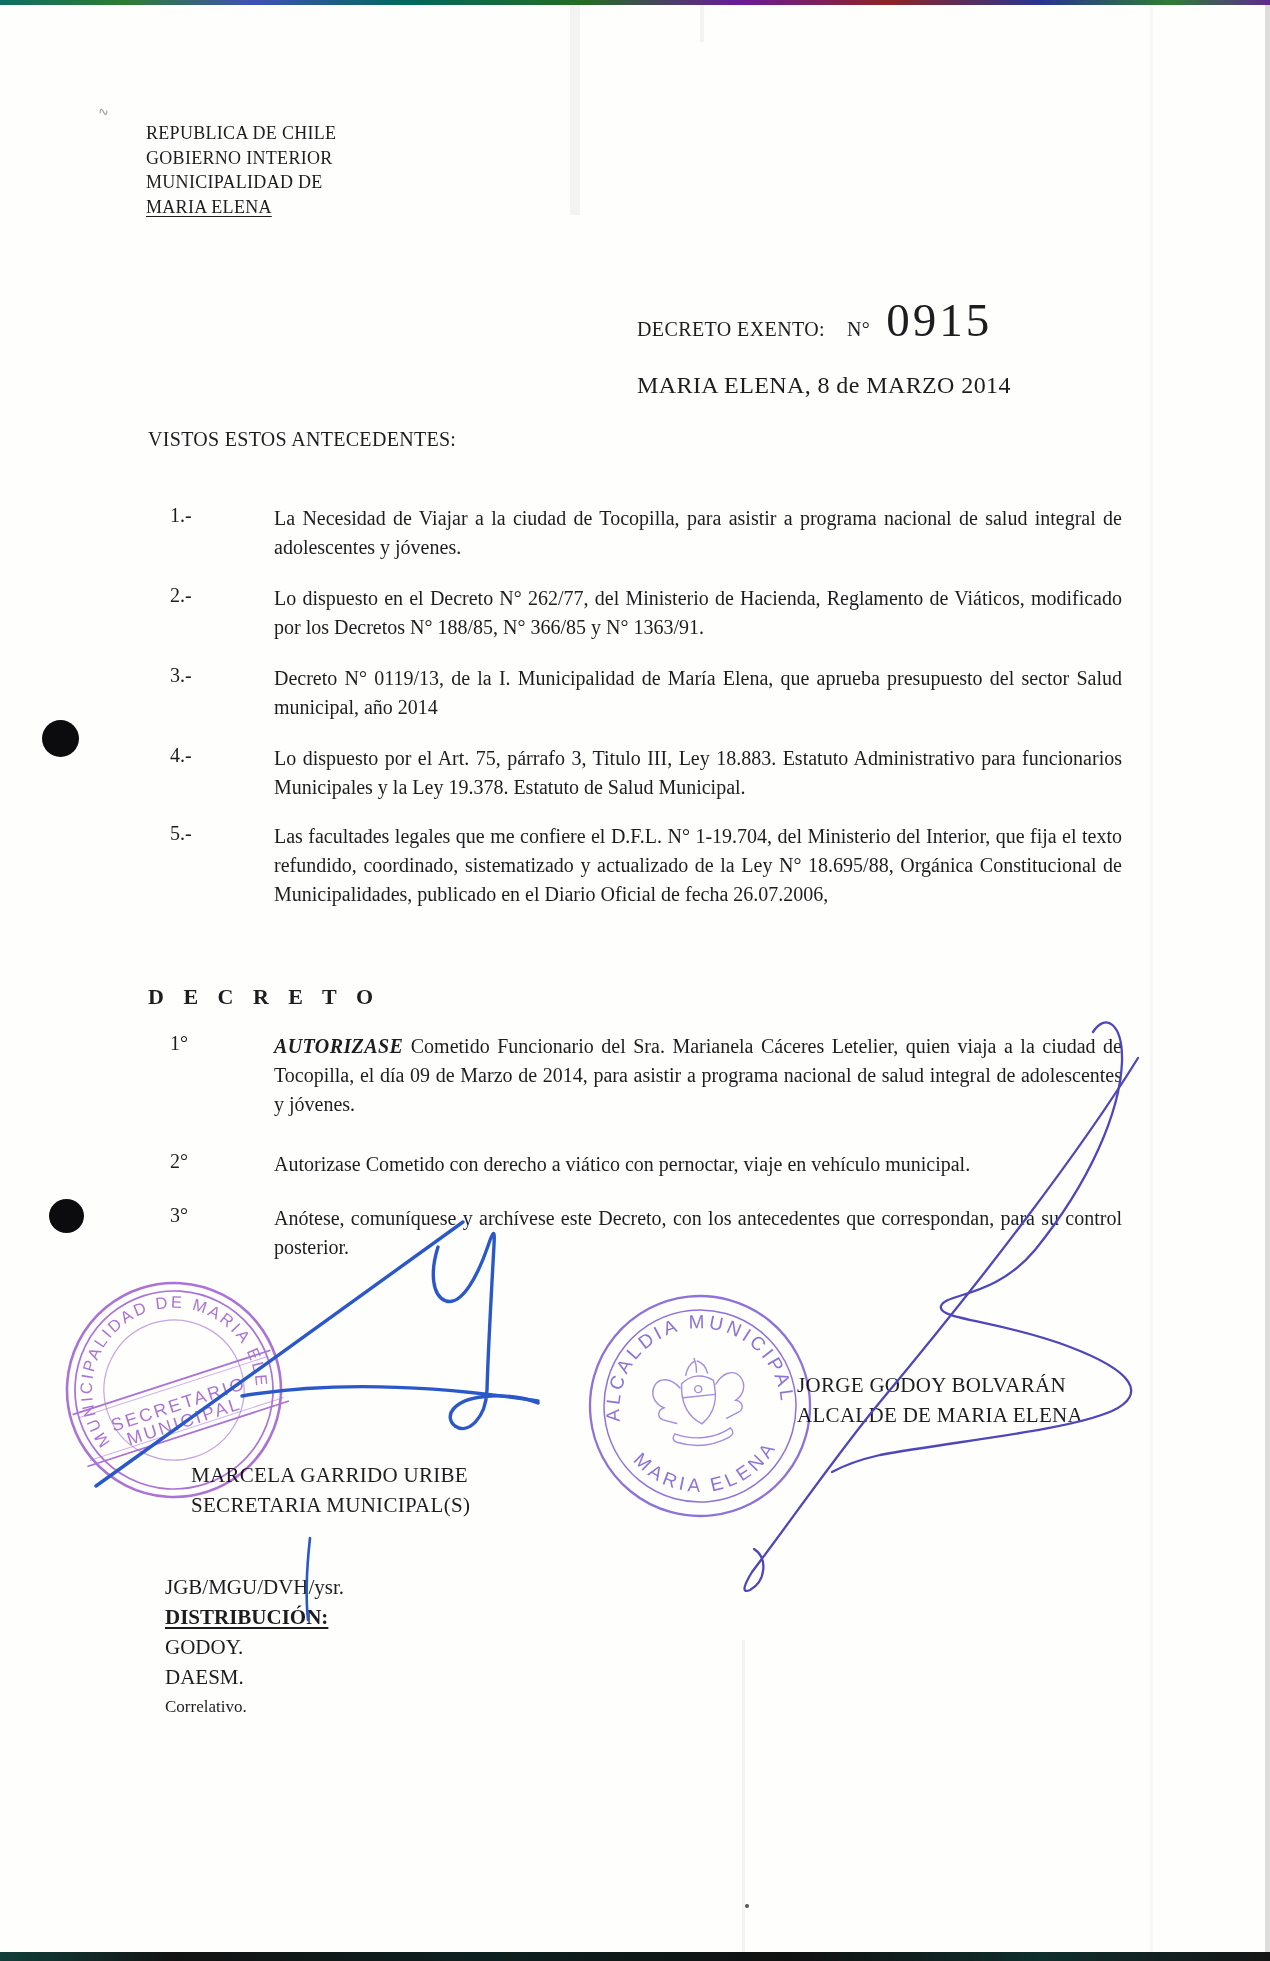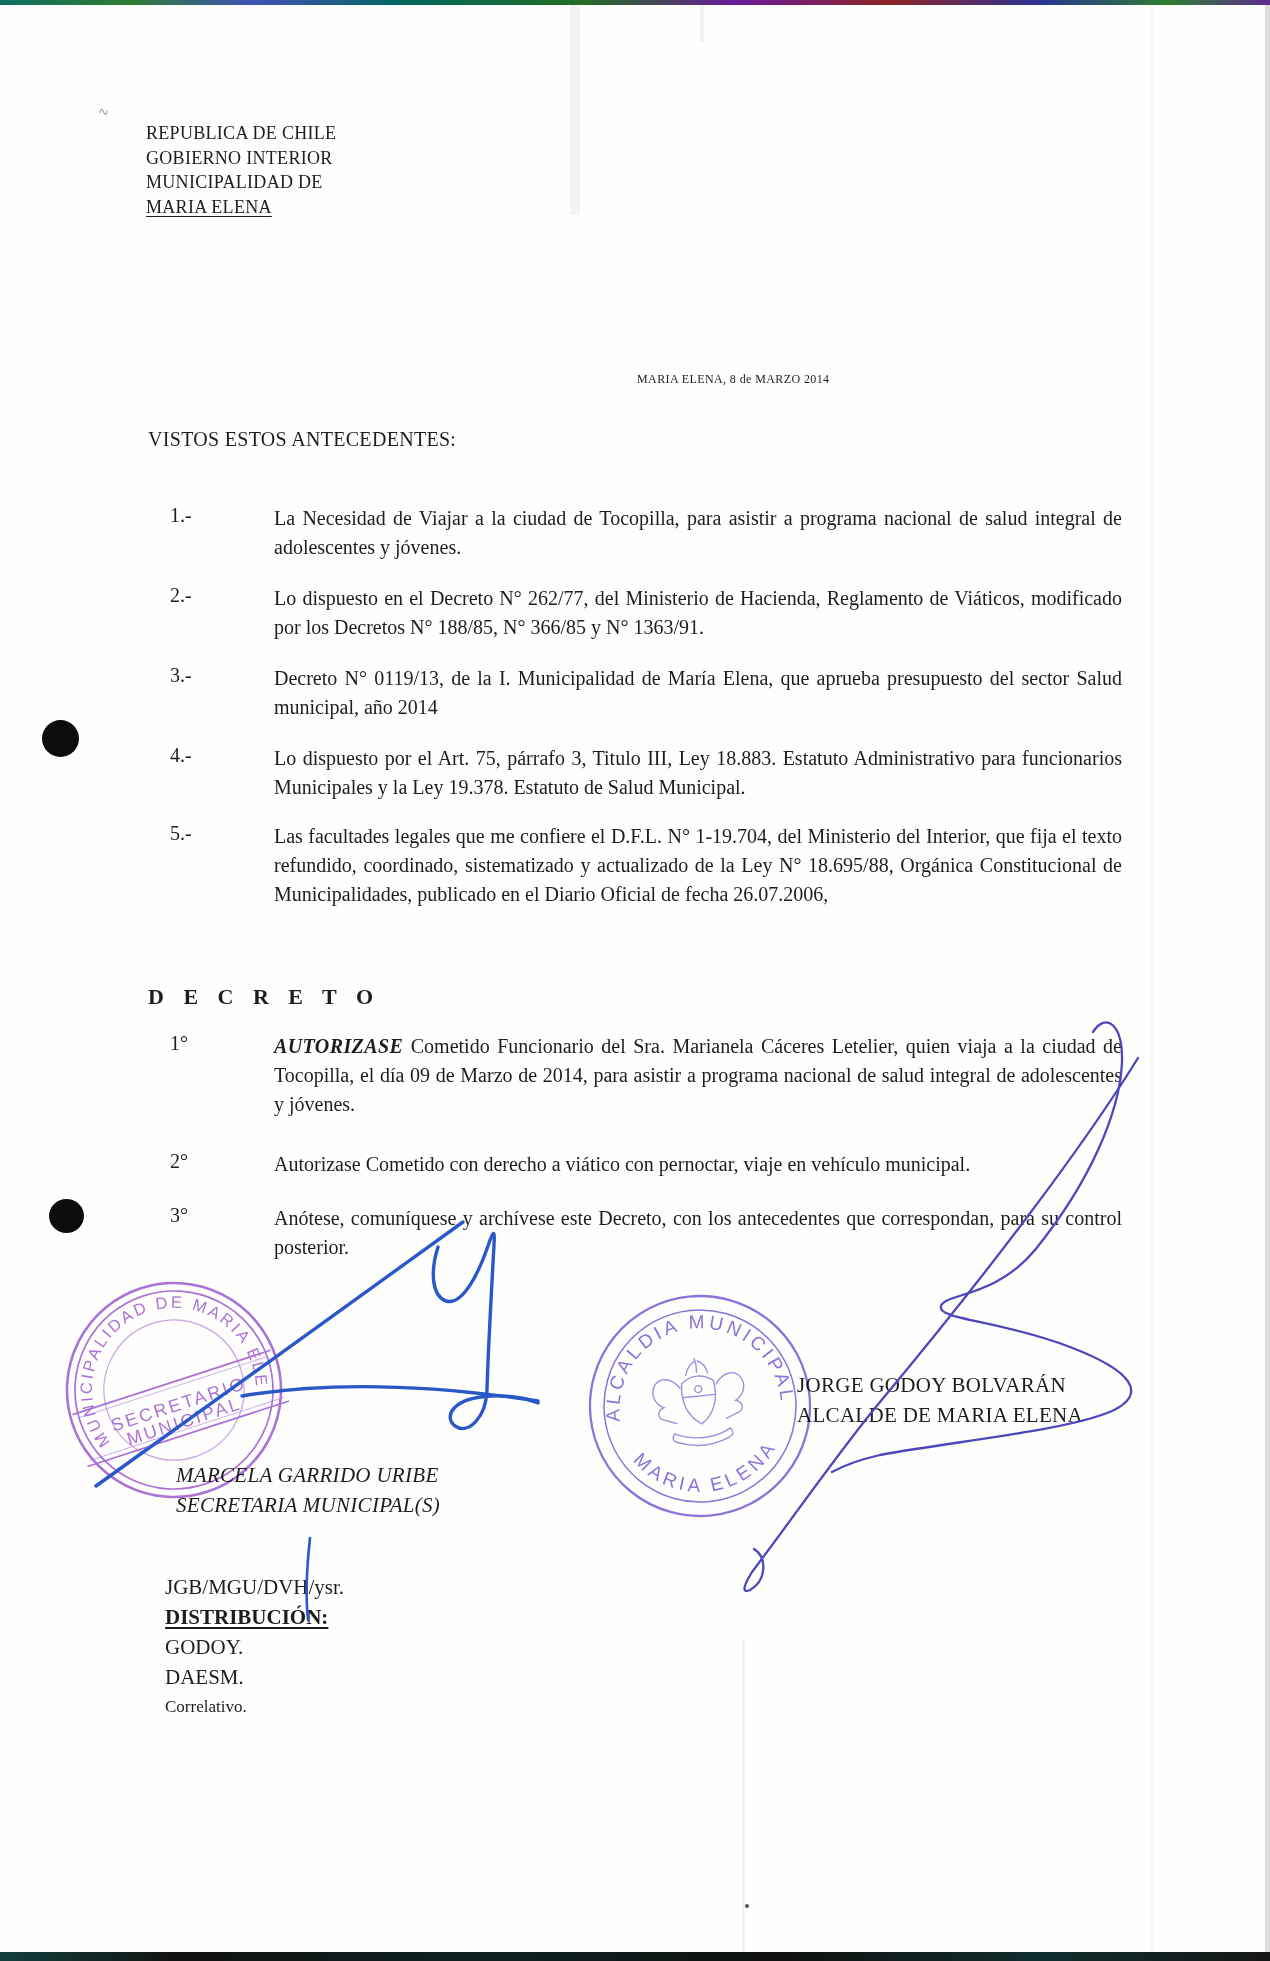--- a/index.html
+++ b/index.html
@@ -21,37 +21,37 @@
   .punch.p1{left:42px;top:720px;width:37px;height:37px;}
   .punch.p2{left:49px;top:1199px;width:35px;height:34px;}
 
   
   .letterhead{position:absolute;left:146px;top:121px;width:204px;text-align:left;
     font-size:18px;line-height:24.5px;letter-spacing:.3px;}
   .letterhead .underlined{text-decoration:underline;text-underline-offset:3px;}
   .decree-line{position:absolute;left:637px;top:293px;display:flex;align-items:baseline;font-size:20px;letter-spacing:.4px;}
   .decree-line .nprefix{margin-left:22px;}
   .decree-line .big-number{font-size:47px;letter-spacing:3px;margin-left:16px;font-weight:400;}
-  .place-date{position:absolute;left:637px;top:372px;font-size:12px;letter-spacing:.4px;}
+  .place-date{position:absolute;left:637px;top:372px;font-size:24px;letter-spacing:.4px;}
   .vistos-title{position:absolute;left:148px;top:428px;font-size:20px;letter-spacing:.3px;}
 
   .num-list{position:absolute;left:170px;width:952px;}
   .vistos-list{top:504px;}
   .decreto-list{top:1032px;}
   .num-item{display:flex;margin-bottom:22px;}
   .vistos-list .num-item:nth-child(4){margin-bottom:20px;}
   .decreto-list .num-item:first-child{margin-bottom:31px;}
   .decreto-list .num-item:nth-child(2){margin-bottom:25px;}
   .num-item .num{width:88px;flex:none;font-size:20px;}
   .num-item .body{width:864px;font-size:20px;line-height:29px;text-align:justify;margin-left:16px;}
   .num-item .lead{font-weight:bold;letter-spacing:.4px;font-style:italic;}
   .decreto-title{position:absolute;left:148px;top:984px;font-size:22px;font-weight:bold;letter-spacing:7px;text-align:right;}
 
   .sig-block{position:absolute;font-size:21px;line-height:30px;letter-spacing:.3px;}
-  .sig-left{left:176px;top:1460px;font-style:italic;}
+  .sig-left{left:191px;top:1460px;}
   .sig-right{left:797px;top:1370px;}
 
   .footer-block{position:absolute;left:165px;top:1572px;font-size:21px;line-height:30px;}
   .footer-block .underlined{text-decoration:underline;text-underline-offset:3px;font-weight:bold;}
   .footer-block .small{font-size:17px;}
 
   
   .stamp-svg{position:absolute;z-index:4;mix-blend-mode:multiply;opacity:.88;}
   .stamp-sec{left:54px;top:1270px;}
   .stamp-alc{left:584px;top:1290px;}
@@ -83,20 +83,25 @@
   <div class="punch p1"></div>
   <div class="punch p2"></div>
 
   <div class="letterhead">
     <div>REPUBLICA DE CHILE</div>
     <div>GOBIERNO  INTERIOR</div>
     <div>MUNICIPALIDAD DE</div>
     <div class="underlined">MARIA ELENA</div>
   </div>
 
+  <div class="decree-line">
+    <span>DECRETO EXENTO:</span>
+    <span class="nprefix">N°</span>
+    <span class="big-number">0915</span>
+  </div>
   <div class="place-date">MARIA ELENA,  8 de MARZO  2014</div>
 
   <div class="vistos-title">VISTOS ESTOS ANTECEDENTES:</div>
   <div class="num-list vistos-list">
     <div class="num-item">
       <span class="num">1.-</span>
       <span class="body">La Necesidad de Viajar a la ciudad de Tocopilla, para asistir a programa nacional de salud integral de adolescentes y jóvenes.</span>
     </div>
     <div class="num-item">
       <span class="num">2.-</span>

